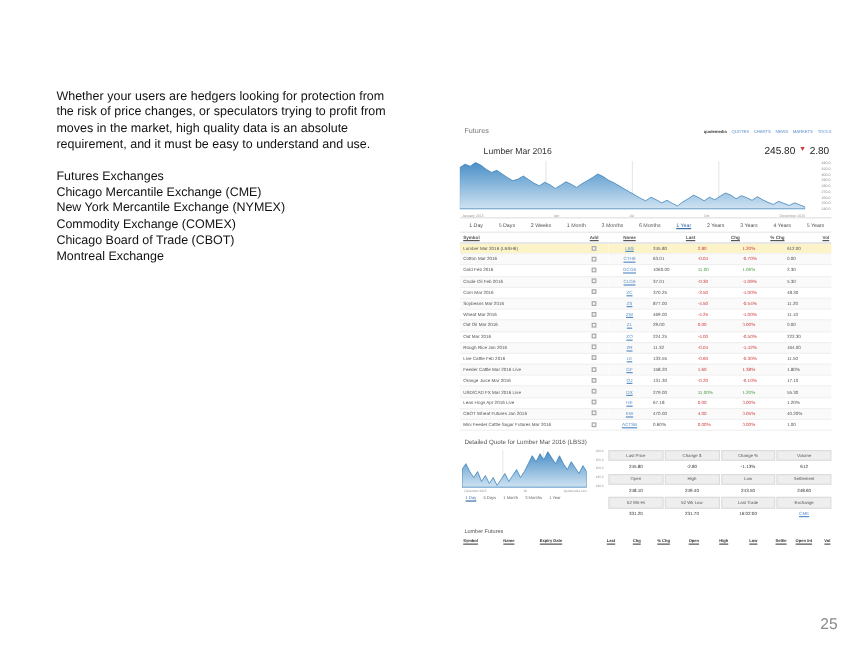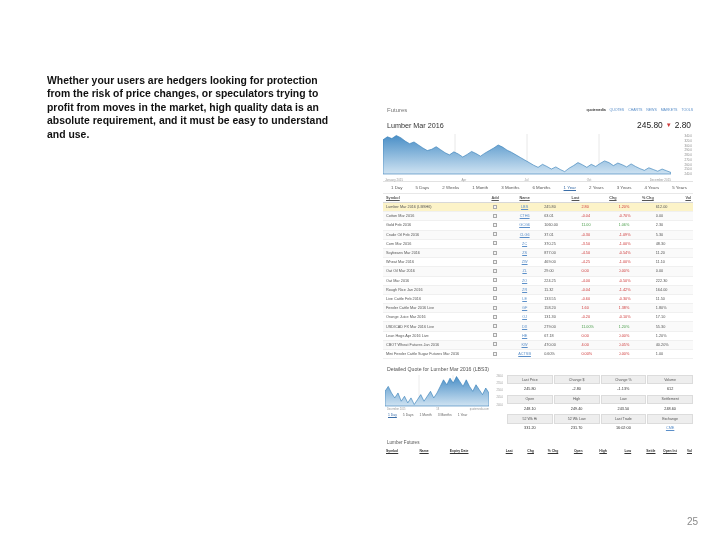--- a/index.html
+++ b/index.html
@@ -26,21 +26,20 @@
     letter-spacing:0.1px;
     margin:0 0 17px 0;
     line-height:1.2;
   }
   .body-para {
     font-size:10.4px;
     line-height:13.4px;
     color:#111;
     margin:0 0 13px 0;
     letter-spacing:0.02px;
-    font-weight:bold;
   }
   .list-block { margin:0 0 13px 0; }
   .list-line {
     font-size:10.4px;
     line-height:13.4px;
     color:#111;
     white-space:nowrap;
   }
 
   
@@ -68,21 +67,21 @@
   }
   .wg-nav .brand { font-size:3.6px; color:#444; font-weight:bold; letter-spacing:-0.1px;}
   .wg-nav a { font-size:3.6px; color:#5b8fc9; text-decoration:none; letter-spacing:-0.1px;}
 
   .wg-quoteline {
     position:relative;
     height:14px;
     padding-left:4px;
   }
   .wg-symbol {
-    font-size:7.2px; color:#333; position:absolute; left:4px; top:2px;
+    font-size:7.2px; color:#333; position:absolute; left:20px; top:2px;
   }
   .wg-price-wrap {
     position:absolute; right:2px; top:1px;
     display:flex; align-items:center; gap:3px;
   }
   .wg-price { font-size:8.4px; color:#222; }
   .wg-arrow { color:#cf3a3a; font-size:6px; line-height:1;}
   .wg-change { font-size:8.4px; color:#222; }
 
   
@@ -171,31 +170,39 @@
   .wg-list { width:100%; border-collapse:collapse; table-layout:fixed; }
   .wg-list th {
     font-size:3.4px; color:#333; font-weight:bold; text-align:right;
     padding:2px 1px; border-bottom:1px solid #bbb; text-decoration:underline;
   }
   .wg-list th.l, .wg-list td.l { text-align:left; padding-left:3px; }
 
   
   #page-number {
     position:absolute; right:22px; bottom:13px;
-    font-size:10px; color:#8a8a8a;
+    font-size:13px; color:#8a8a8a;
   }
 </style>
 </head>
 <body>
 
 <div id="left-column">
 
   <p class="body-para">Whether your users are hedgers looking for protection from the risk of price changes, or speculators trying to profit from moves in the market, high quality data is an absolute requirement, and it must be easy to understand and use.</p>
 
 
+  <div class="list-block">
+    <div class="list-line">Futures Exchanges</div>
+    <div class="list-line">Chicago Mercantile Exchange (CME)</div>
+    <div class="list-line">New York Mercantile Exchange (NYMEX)</div>
+    <div class="list-line">Commodity Exchange (COMEX)</div>
+    <div class="list-line">Chicago Board of Trade (CBOT)</div>
+    <div class="list-line">Montreal Exchange</div>
+  </div>
 
 </div>
 
 <div id="widget-shot">
 
   <div class="wg-topbar">
     <span class="wg-label">Futures</span>
     <span class="wg-nav">
       <span class="brand">quotemedia</span>
       <a href="#">QUOTES</a>

